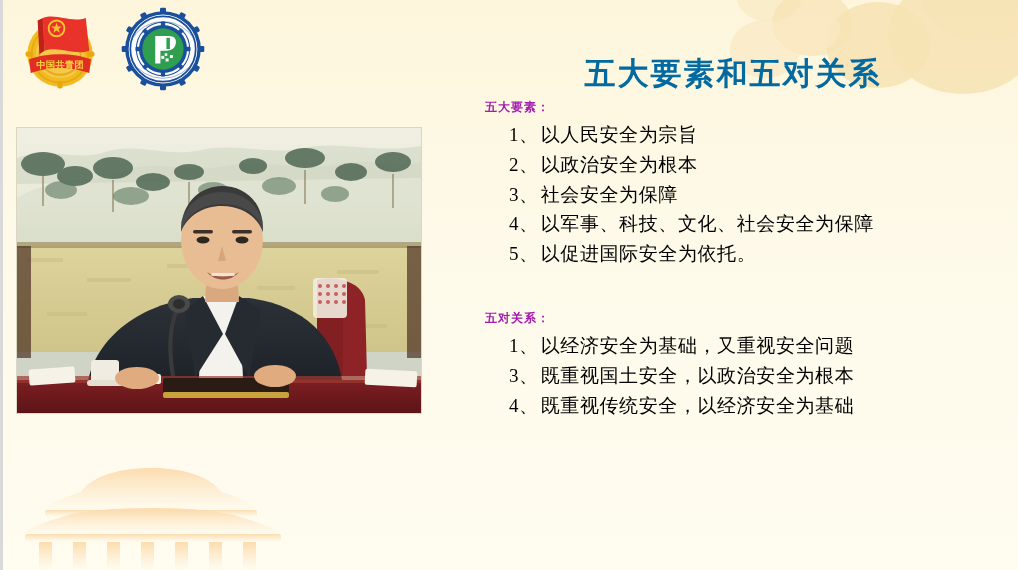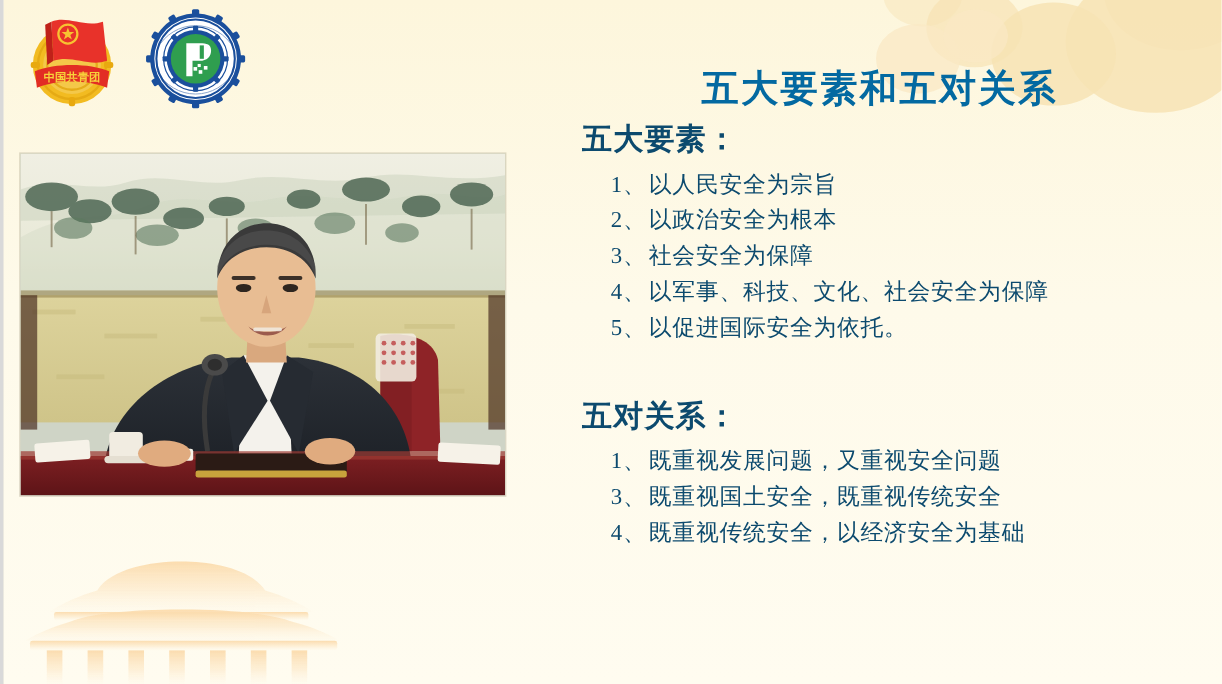--- a/index.html
+++ b/index.html
@@ -119,35 +119,35 @@
 
   
   .content {
     position: absolute;
     left: 482px;
     top: 98px;
     width: 512px;
   }
   .block + .block { margin-top: 40px; }
   .block-head {
-    font-size: 25px;
+    font-size: 12px;
     font-weight: bold;
-    color: #0c4a6e;
+    color: #a21caf;
     letter-spacing: 1px;
     margin: 0 0 4px 0;
     line-height: 1.5;
   }
   .item-list {
     list-style: none;
     margin: 0;
     padding: 0 0 0 24px;
   }
   .item-list li {
     font-size: 19px;
-    color: #0c4a6e;
+    color: #000000;
     line-height: 1.57;
     letter-spacing: .6px;
     white-space: nowrap;
   }
   .idx { margin-right: 2px; }
 </style>
 </head>
 <body>
 
 <div id="slide">
@@ -457,24 +457,24 @@
         <li>
           <span class="idx">5、</span><span>以促进国际安全为依托。</span>
         </li>
       </ul>
     </section>
 
     <section class="block">
       <h2 class="block-head">五对关系：</h2>
       <ul class="item-list">
         <li>
-          <span class="idx">1、</span><span>既重视发展问题，又重视安全问题</span>
-        </li>
-        <li>
-          <span class="idx">3、</span><span>既重视国土安全，既重视传统安全</span>
+          <span class="idx">1、</span><span>以经济安全为基础，又重视安全问题</span>
+        </li>
+        <li>
+          <span class="idx">3、</span><span>既重视国土安全，以政治安全为根本</span>
         </li>
         <li>
           <span class="idx">4、</span><span>既重视传统安全，以经济安全为基础</span>
         </li>
       </ul>
     </section>
 
   </div>
 </div>
 

